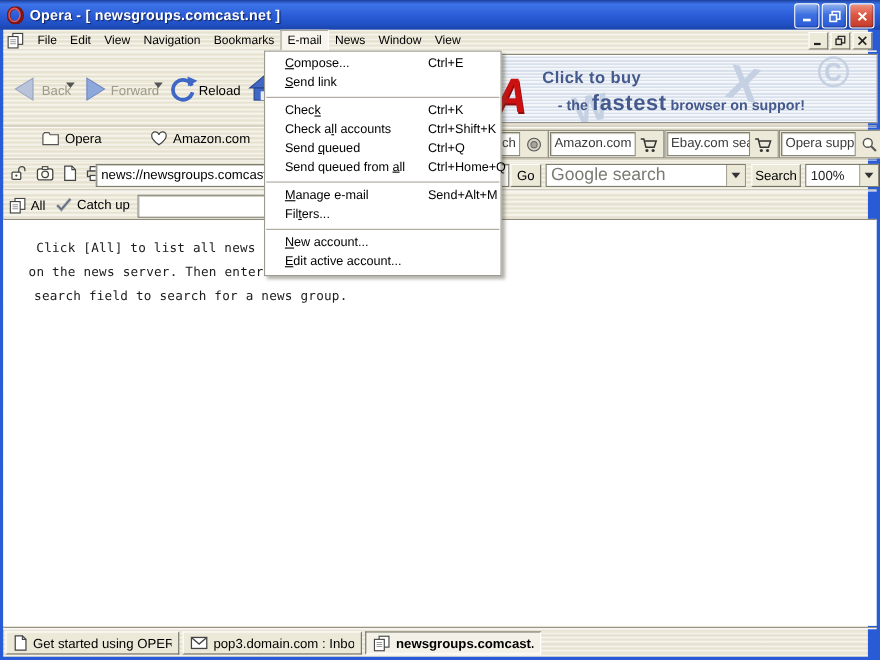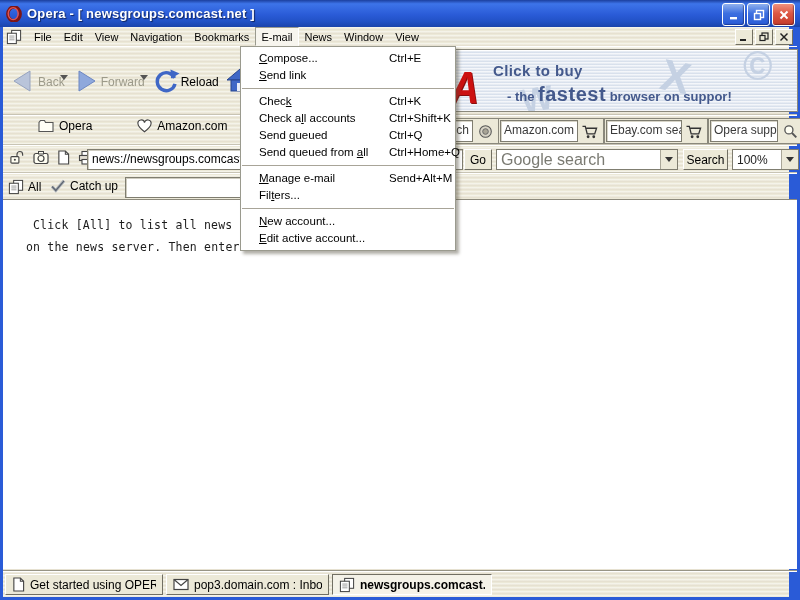--- a/index.html
+++ b/index.html
@@ -422,20 +422,21 @@
           </span>
         <span>Catch up</span>
       </div>
       <div id="news-filter" class="field"></div>
     </div>
 
     <div id="content">
       <div id="content-lines">
           <div class="line">Click [All] to list all news group</div>
           <div class="line">on the news server. Then enter</div>
+          <div class="line">search field to search for a news group.</div>
         </div>
     </div>
 
     <div id="email-menu">
         <div class="dd-item"><span><span></span><span class="u">C</span><span>ompose...</span></span><span class="dd-accel">Ctrl+E</span></div>
         <div class="dd-item"><span><span></span><span class="u">S</span><span>end link</span></span></div>
         <div class="dd-sep"></div>
         <div class="dd-item"><span><span>Chec</span><span class="u">k</span><span></span></span><span class="dd-accel">Ctrl+K</span></div>
         <div class="dd-item"><span><span>Check a</span><span class="u">l</span><span>l accounts</span></span><span class="dd-accel">Ctrl+Shift+K</span></div>
         <div class="dd-item"><span><span>Send </span><span class="u">q</span><span>ueued</span></span><span class="dd-accel">Ctrl+Q</span></div>

